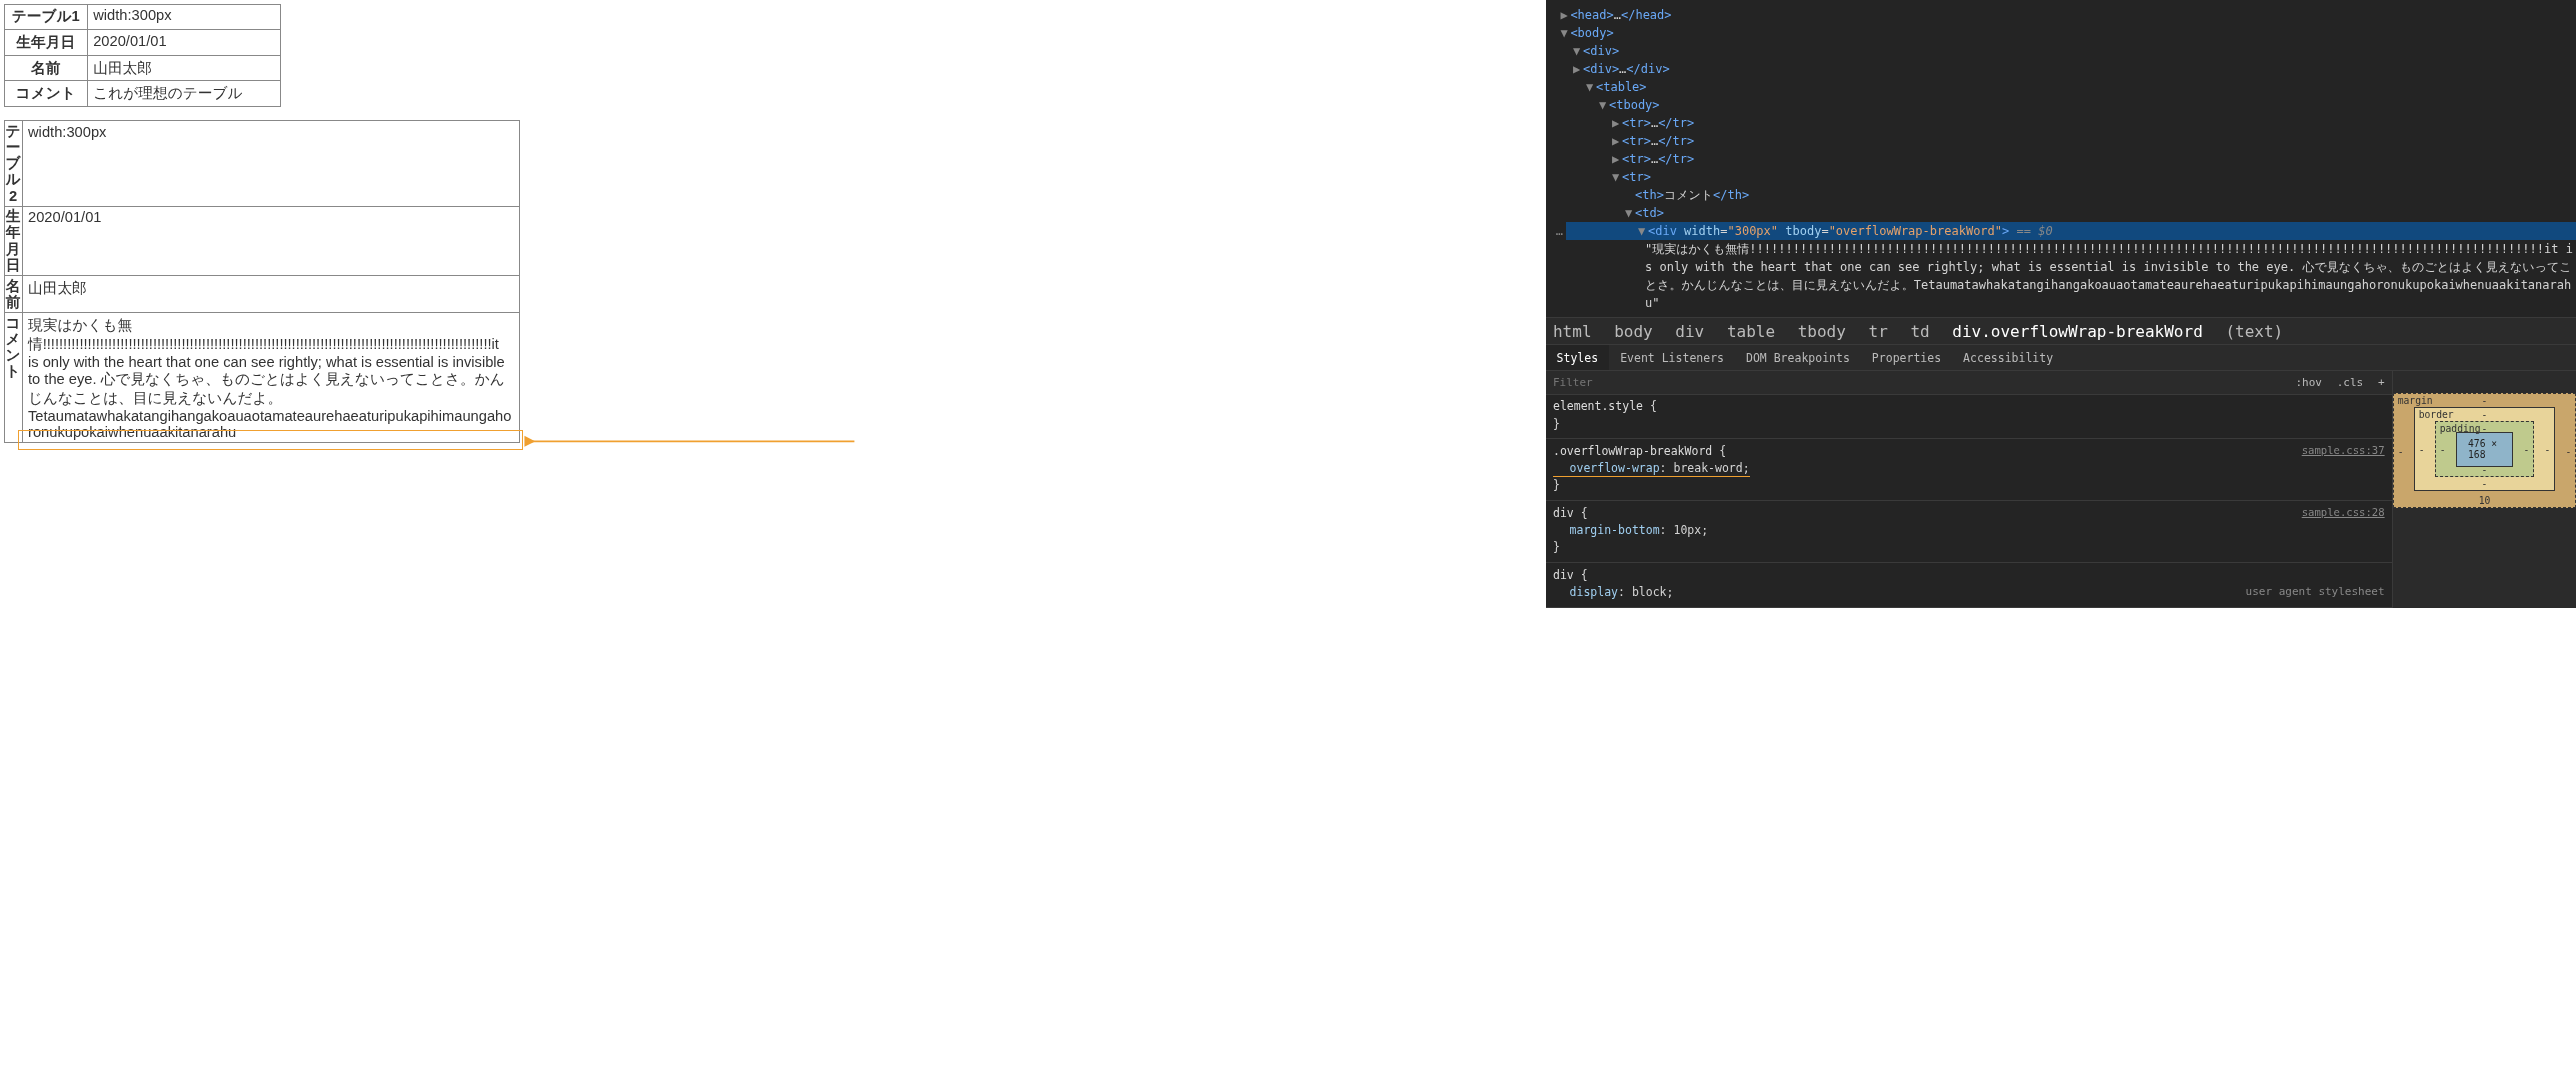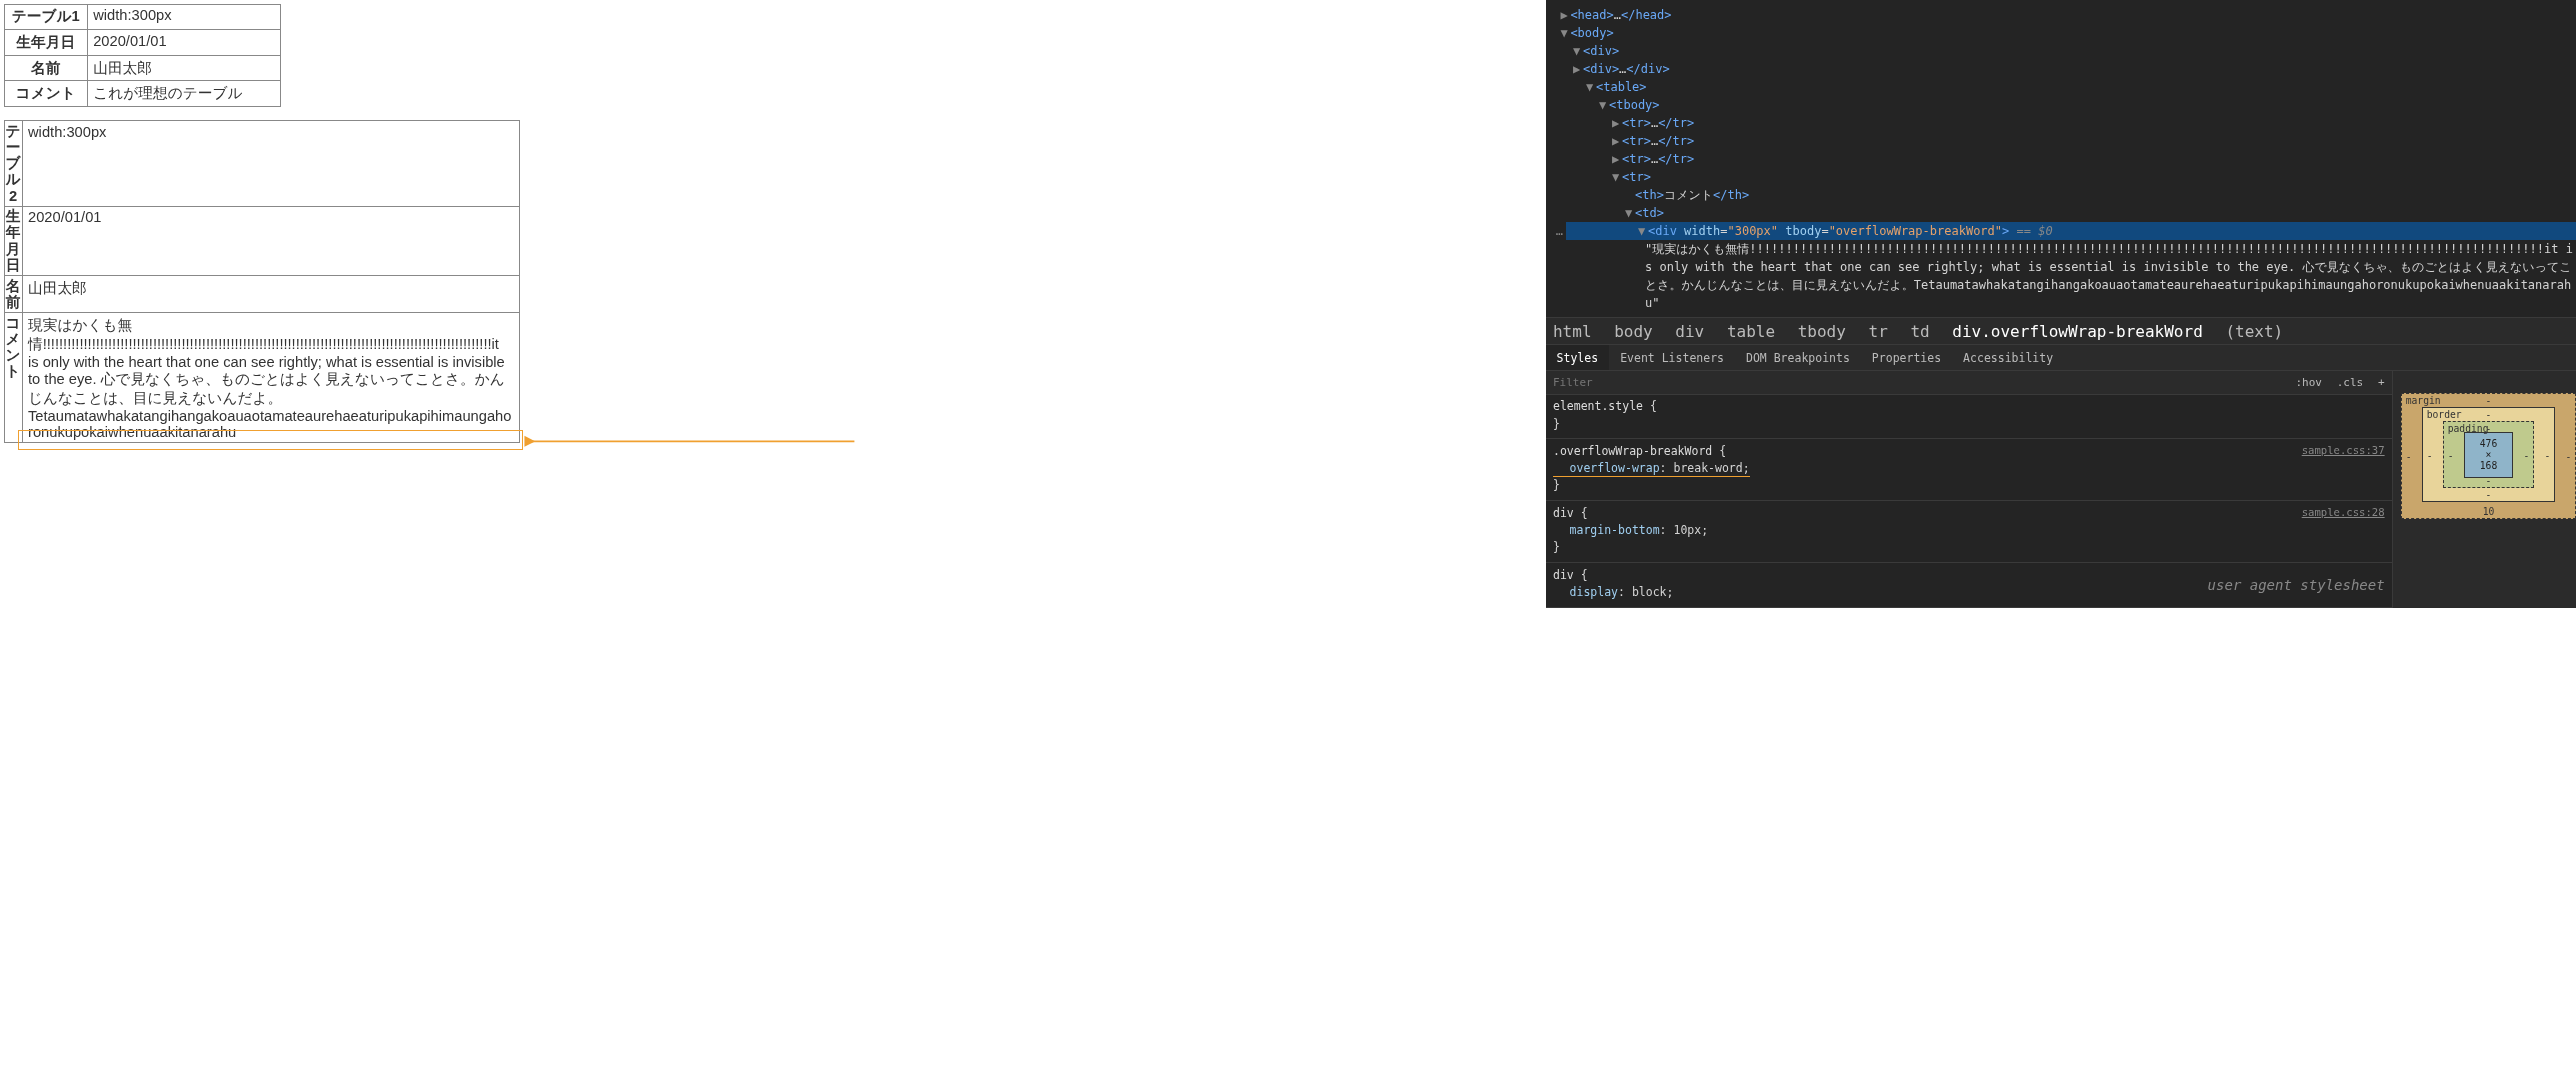--- a/index.html
+++ b/index.html
@@ -171,40 +171,38 @@
   position: absolute;
   right: 7.4px;
   top: 3.7px;
   color: #888;
   text-decoration: underline;
   font-size: 10.6px;
 }
 .rule .ua {
   position: absolute;
   right: 7.4px;
-  top: 12px;
+  top: 21px;
   color: #888;
-  font-style: italic;
-  font-size: 14px;
+  font-size: 11px;
 }
 .selector { color: #ddd; }
 .prop { color: #a0cff0; padding-left: 16.6px; }
 .val { color: #d4d4d4; }
 .brace { color: #d4d4d4; }
 .css-underline {
   border-bottom: 1.8px solid #f0a030;
   padding-bottom: 0.9px;
 }
 
 
 .boxmodel {
   font-size: 9.7px;
   color: #333;
-  text-align: center;
-  margin-left: 8px;
+  text-align: left;
 }
 .bm-margin {
   background: #c9a66b;
   border: 0.9px dashed #333;
   padding: 13px 20px 16.6px;
   position: relative;
 }
 .bm-border {
   background: #e8d49a;
   border: 0.9px solid #333;

